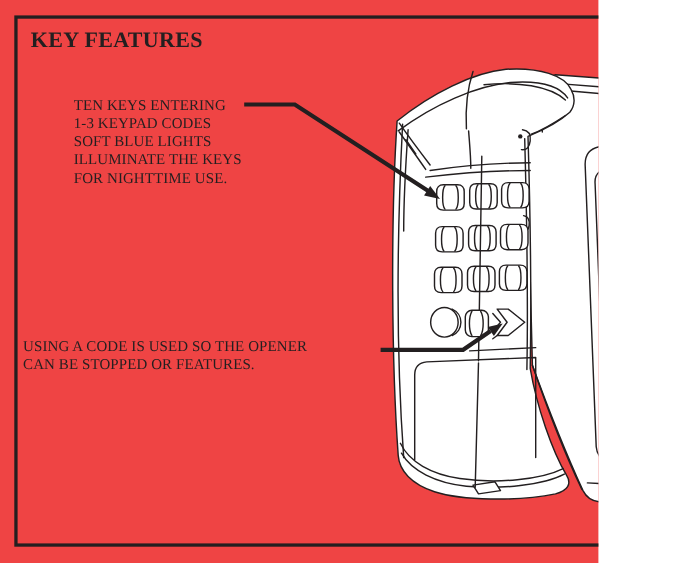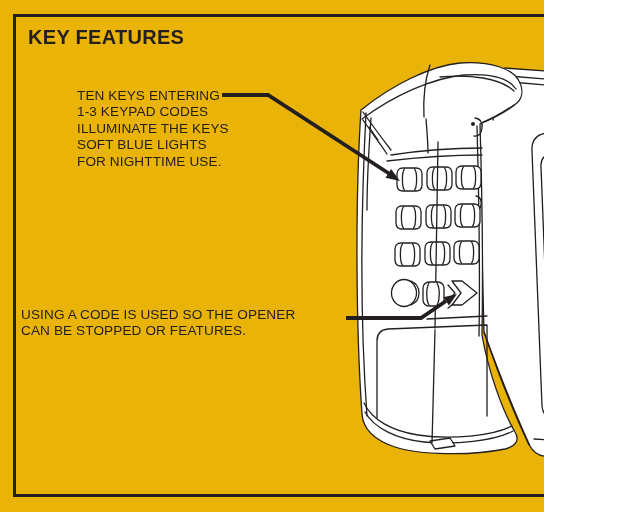--- a/index.html
+++ b/index.html
@@ -1,54 +1,54 @@
 <!DOCTYPE html>
 <html><head>
 <meta charset="utf-8">
 <style>
   html,body { margin:0; padding:0; background:#fff; }
   .page {
-    position:relative; width:544px; height:512px; background:#eab308;
-    font-family:Liberation Sans, sans-serif; color:#231f20; overflow:hidden;
+    position:relative; width:544px; height:512px; background:#ef4444;
+    font-family:Liberation Serif, serif; color:#231f20; overflow:hidden;
   }
   .frame {
     position:absolute; left:13px; top:14px; width:595px; height:483px;
     border:3px solid #231f20; box-sizing:border-box;
   }
   .title {
     position:absolute; left:28px; top:26px;
     font-size:20px; font-weight:700; letter-spacing:0.3px; white-space:nowrap;
   }
   .callout {
     position:absolute; font-size:13.6px; line-height:16.4px;
     letter-spacing:0.1px; white-space:nowrap;
   }
-  .c1 { left:77px; top:88px; }
+  .c1 { left:67px; top:88px; }
   .c2 { left:21px; top:307px; }
   .c2 .iconline svg { vertical-align:-5px; margin:0 3px; }
   .art { position:absolute; left:0; top:0; pointer-events:none; }
   .ink   { stroke:#231f20; fill:none; stroke-width:1.3; stroke-linecap:round; stroke-linejoin:round; }
   .inkw  { stroke:#231f20; fill:#ffffff; stroke-width:1.3; stroke-linejoin:round; }
   .thick { stroke:#231f20; fill:none; stroke-width:3.8; stroke-linecap:butt; }
   .fillink { fill:#231f20; stroke:none; }
 </style>
 </head>
 <body>
 
 <div class="page">
 
   <div class="frame"></div>
 
   <div class="title">KEY FEATURES</div>
 
   <div class="callout c1">
     <div>TEN KEYS ENTERING</div>
     <div>1-3 KEYPAD CODES</div>
+    <div>SOFT BLUE LIGHTS</div>
     <div>ILLUMINATE THE KEYS</div>
-    <div>SOFT BLUE LIGHTS</div>
     <div>FOR NIGHTTIME USE.</div>
   </div>
 
   <div class="callout c2">
     <div>USING A CODE IS USED SO THE OPENER</div>
     <div>CAN BE STOPPED OR FEATURES.</div>
   </div>
 
   <svg class="art" width="624" height="512" viewBox="0 0 624 512">
 

